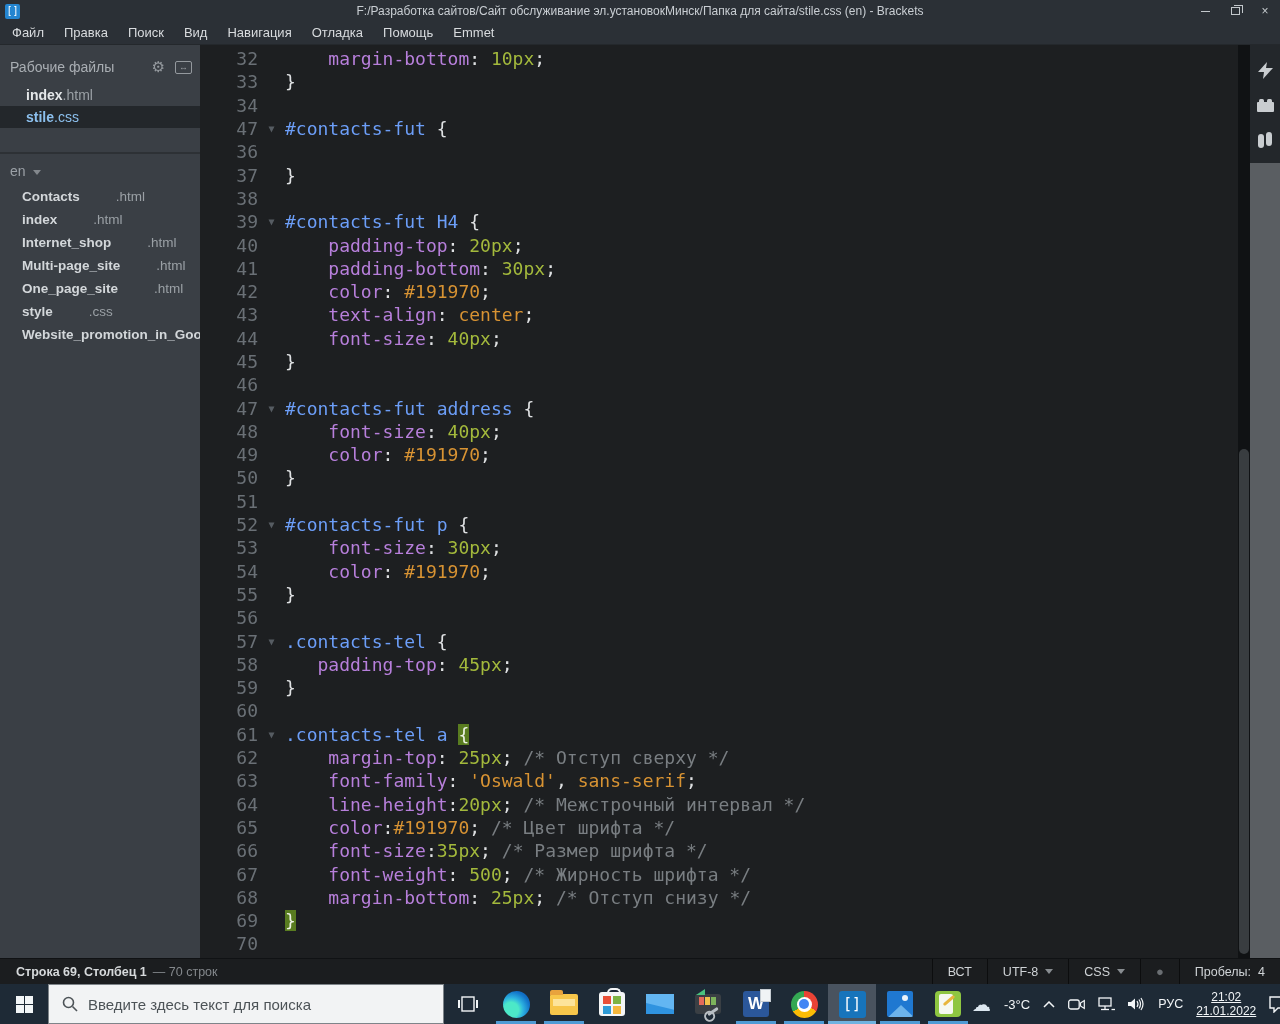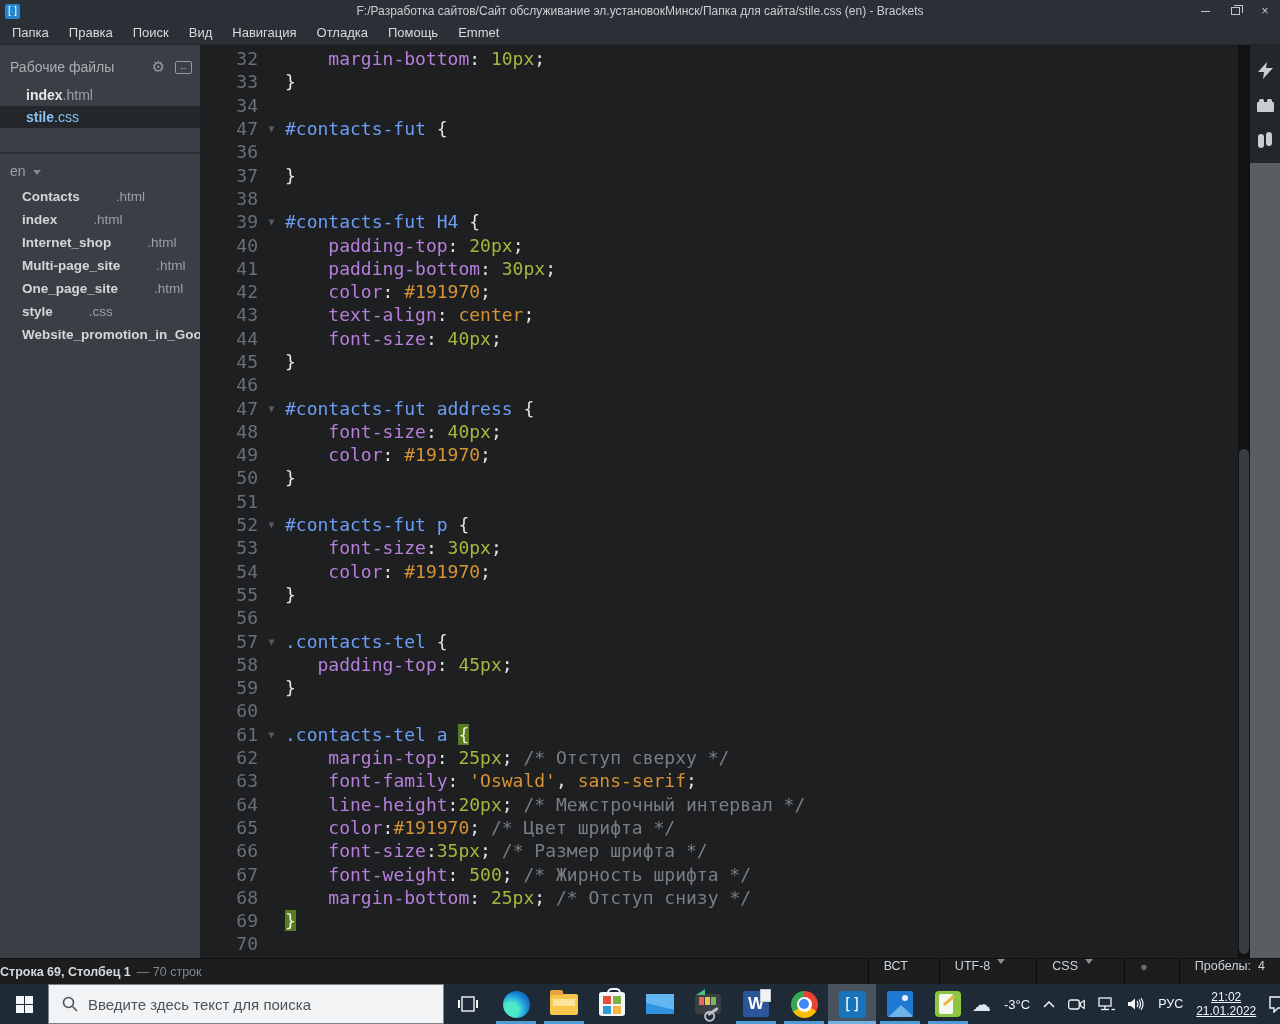--- a/index.html
+++ b/index.html
@@ -71,26 +71,26 @@
 
   
   .right-toolbar { width:30px; background:#5a5e62; position:relative; }
   .rt-top { background:#23272b; padding:16px 0 14px 0; display:flex; flex-direction:column;
             align-items:center; gap:17px; }
   .rt-icon { width:18px; height:18px; display:flex; align-items:center; justify-content:center; }
 
   
   .statusbar { height:26px; background:#1b1d1f; border-top:1px solid #101214; display:flex;
                align-items:center; font-size:12.5px; }
-  .sb-left { padding-left:0; display:flex; gap:6px; align-items:center; }
+  .sb-left { padding-left:16px; display:flex; gap:6px; align-items:center; }
   .sb-cursor { color:#d6d9db; font-weight:bold; }
   .sb-lines { color:#84888c; }
   .sb-right { margin-left:auto; display:flex; height:100%; }
-  .sb-cell { display:flex; align-items:flex-start; gap:7px; padding:0 15px; border-left:1px solid #0c0d0e;
-             color:#cfd3d6;margin-left:16px; }
+  .sb-cell { display:flex; align-items:center; gap:7px; padding:0 15px; border-left:1px solid #0c0d0e;
+             color:#cfd3d6; }
   .sb-caret { width:0; height:0; border-left:4px solid transparent; border-right:4px solid transparent;
               border-top:5px solid #888d91; }
   .sb-dot { color:#6a6e72; font-size:13px; }
 
   
   .taskbar { height:40px; background:#1e2a36; display:flex; align-items:stretch; }
   .tb-btn { width:48px; display:flex; align-items:center; justify-content:center; flex:none; }
   .win-logo { display:grid; grid-template-columns:8px 8px; grid-template-rows:8px 8px; gap:1px; }
   .win-logo span { background:#f2f5f7; }
   .search-box { width:396px; background:#f2f3f4; border:1px solid #7e8489; display:flex;
@@ -178,21 +178,21 @@
         <span class="wc-min-glyph"></span>
       </div>
     <div class="wc">
         <span class="wc-max-glyph"></span>
       </div>
     <div class="wc">×</div>
   </div>
 </div>
 
 <div class="menubar" id="menubar">
-    <div class="menu-item">Папка</div>
+    <div class="menu-item">Файл</div>
     <div class="menu-item">Правка</div>
     <div class="menu-item">Поиск</div>
     <div class="menu-item">Вид</div>
     <div class="menu-item">Навигация</div>
     <div class="menu-item">Отладка</div>
     <div class="menu-item">Помощь</div>
     <div class="menu-item">Emmet</div>
   </div>
 
 <div class="main">

